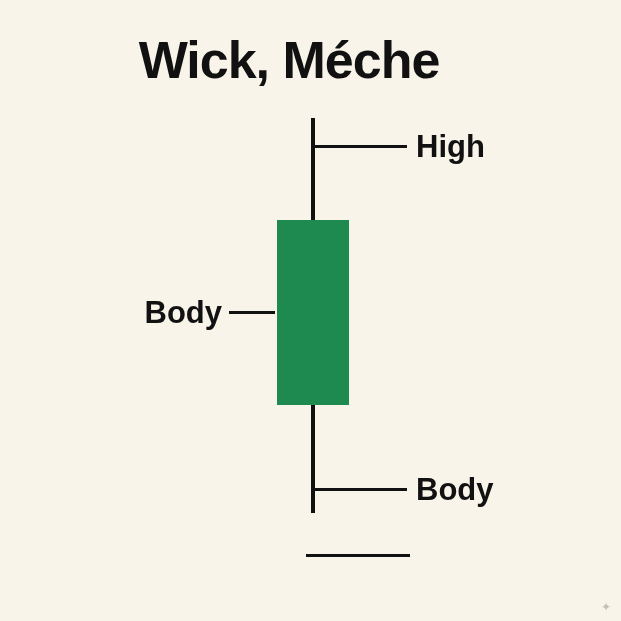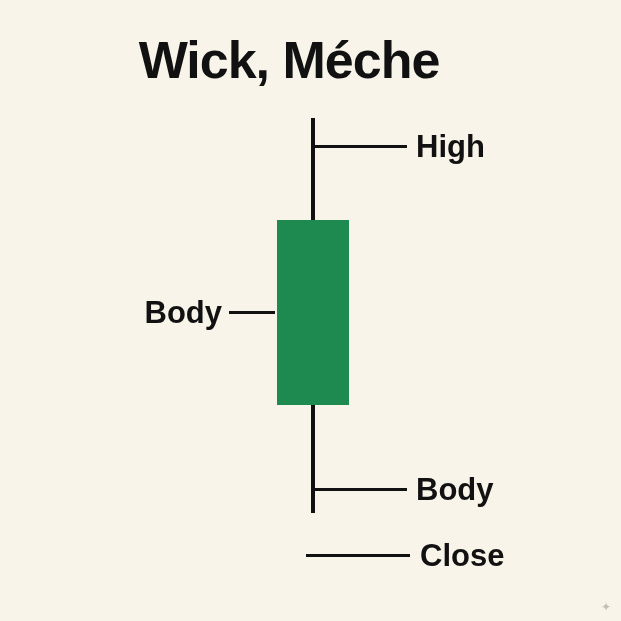--- a/index.html
+++ b/index.html
@@ -93,19 +93,18 @@
   <div class="candle-body"></div>
 
   <div class="leader leader-high"></div>
   <div class="leader leader-body"></div>
   <div class="leader leader-open"></div>
   <div class="leader leader-close"></div>
 
   <div class="label label-body">Body</div>
   <div class="label label-high">High</div>
   <div class="label label-open">Body</div>
-  <div class="label label-close">Close</div>
 
   <div class="watermark">
     <span class="wm-icon">✦</span>
   </div>
 
 </div>
 
 </body></html>

